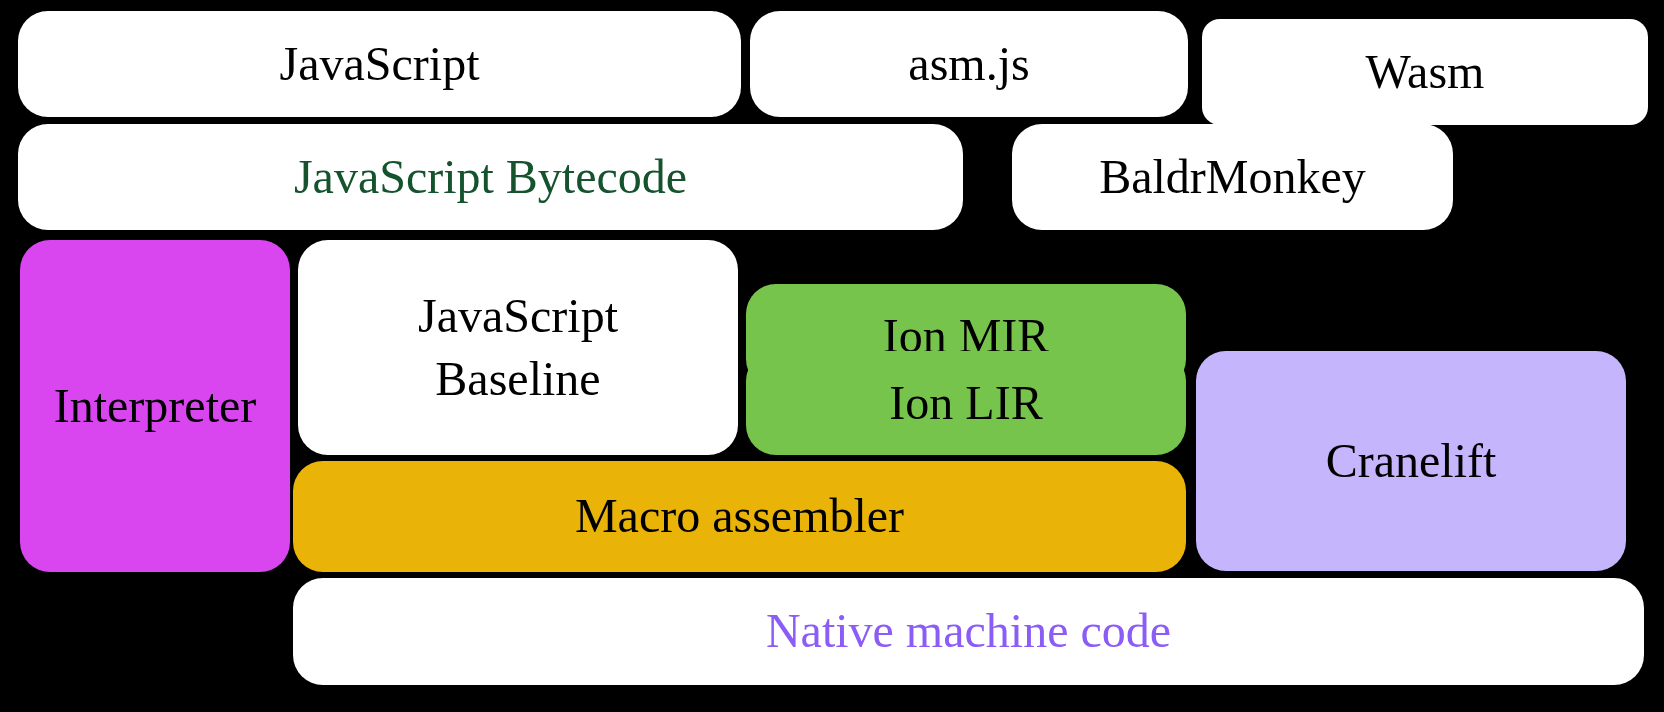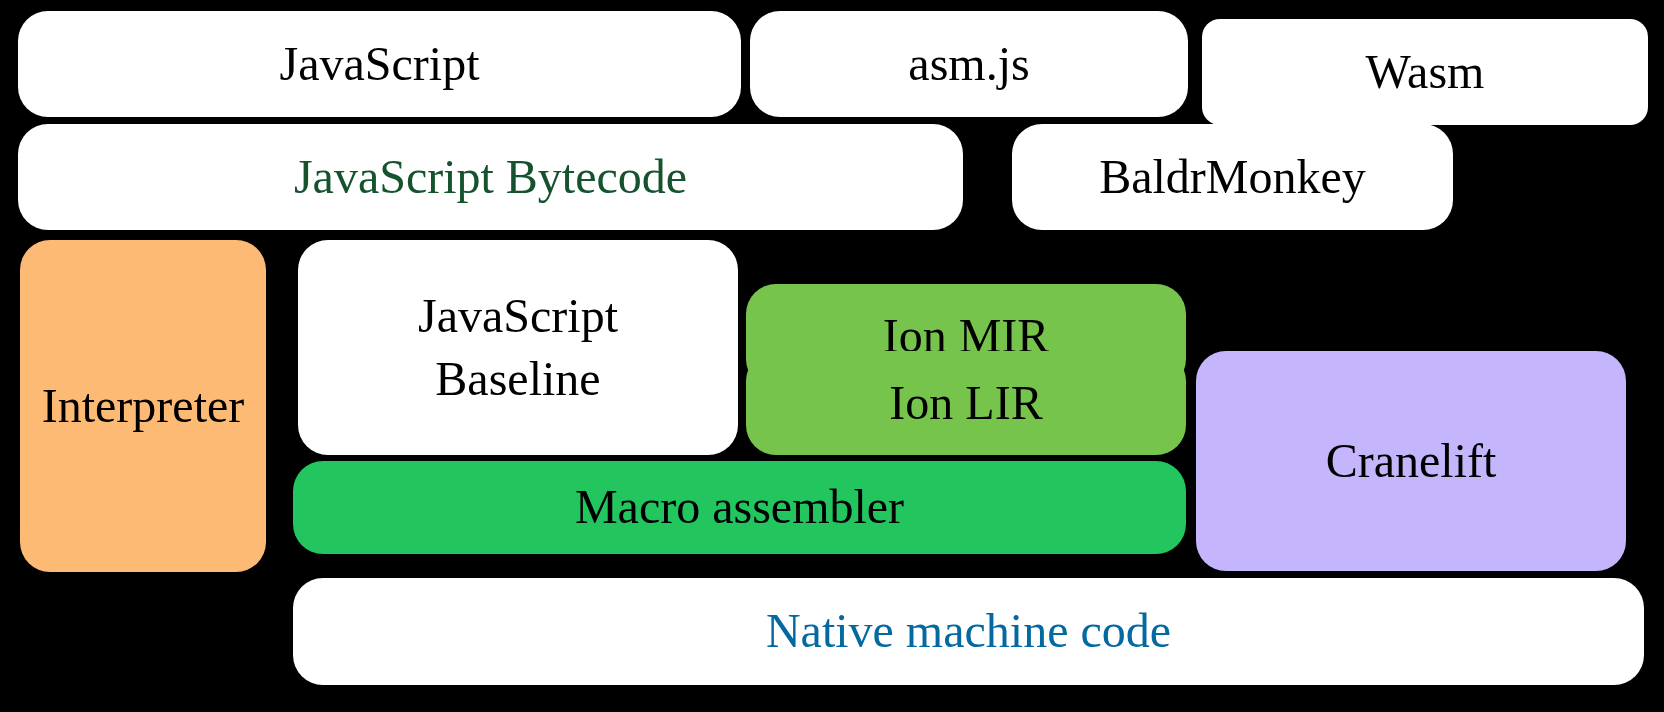--- a/index.html
+++ b/index.html
@@ -51,42 +51,42 @@
   </div>
 
   <div class="node" style="left: 18px; top: 124px; width: 945px; height: 106px; background: rgb(255, 255, 255);">
     <span class="label" style="color: #14532d;">JavaScript Bytecode</span>
   </div>
 
   <div class="node" style="left: 1012px; top: 124px; width: 441px; height: 106px; background: rgb(255, 255, 255);">
     <span class="label" style="color: rgb(0, 0, 0);">BaldrMonkey</span>
   </div>
 
-  <div class="node" style="left: 20px; top: 240px; width: 246px; height: 332px; background: #fdba74;">
+  <div class="node" style="left: 20px; top: 240px; width: 270px; height: 332px; background: #d946ef;">
     <span class="label" style="color: rgb(0, 0, 0);">Interpreter</span>
   </div>
 
   <div class="node" style="left: 298px; top: 240px; width: 440px; height: 215px; background: rgb(255, 255, 255);">
     <span class="label" style="color: rgb(0, 0, 0);">JavaScript
 Baseline</span>
   </div>
 
   <div class="node" style="left: 746px; top: 240px; width: 440px; height: 105px; background: rgb(119, 196, 77); margin-top: 44px;">
     <span class="label" style="color: rgb(0, 0, 0);">Ion MIR</span>
   </div>
 
   <div class="node" style="left: 746px; top: 351px; width: 440px; height: 104px; background: rgb(119, 196, 77);">
     <span class="label" style="color: rgb(0, 0, 0);">Ion LIR</span>
   </div>
 
   <div class="node" style="left: 1196px; top: 351px; width: 430px; height: 220px; background: #c4b5fd;">
     <span class="label" style="color: rgb(0, 0, 0);">Cranelift</span>
   </div>
 
-  <div class="node" style="left: 293px; top: 461px; width: 893px; height: 93px; background: #22c55e;">
+  <div class="node" style="left: 293px; top: 461px; width: 893px; height: 111px; background: #eab308;">
     <span class="label" style="color: rgb(0, 0, 0);">Macro assembler</span>
   </div>
 
   <div class="node" style="left: 293px; top: 578px; width: 1351px; height: 107px; background: rgb(255, 255, 255);">
-    <span class="label" style="color: #0369a1;">Native machine code</span>
+    <span class="label" style="color: #8b5cf6;">Native machine code</span>
   </div>
 
 </div>
 
 </body></html>

